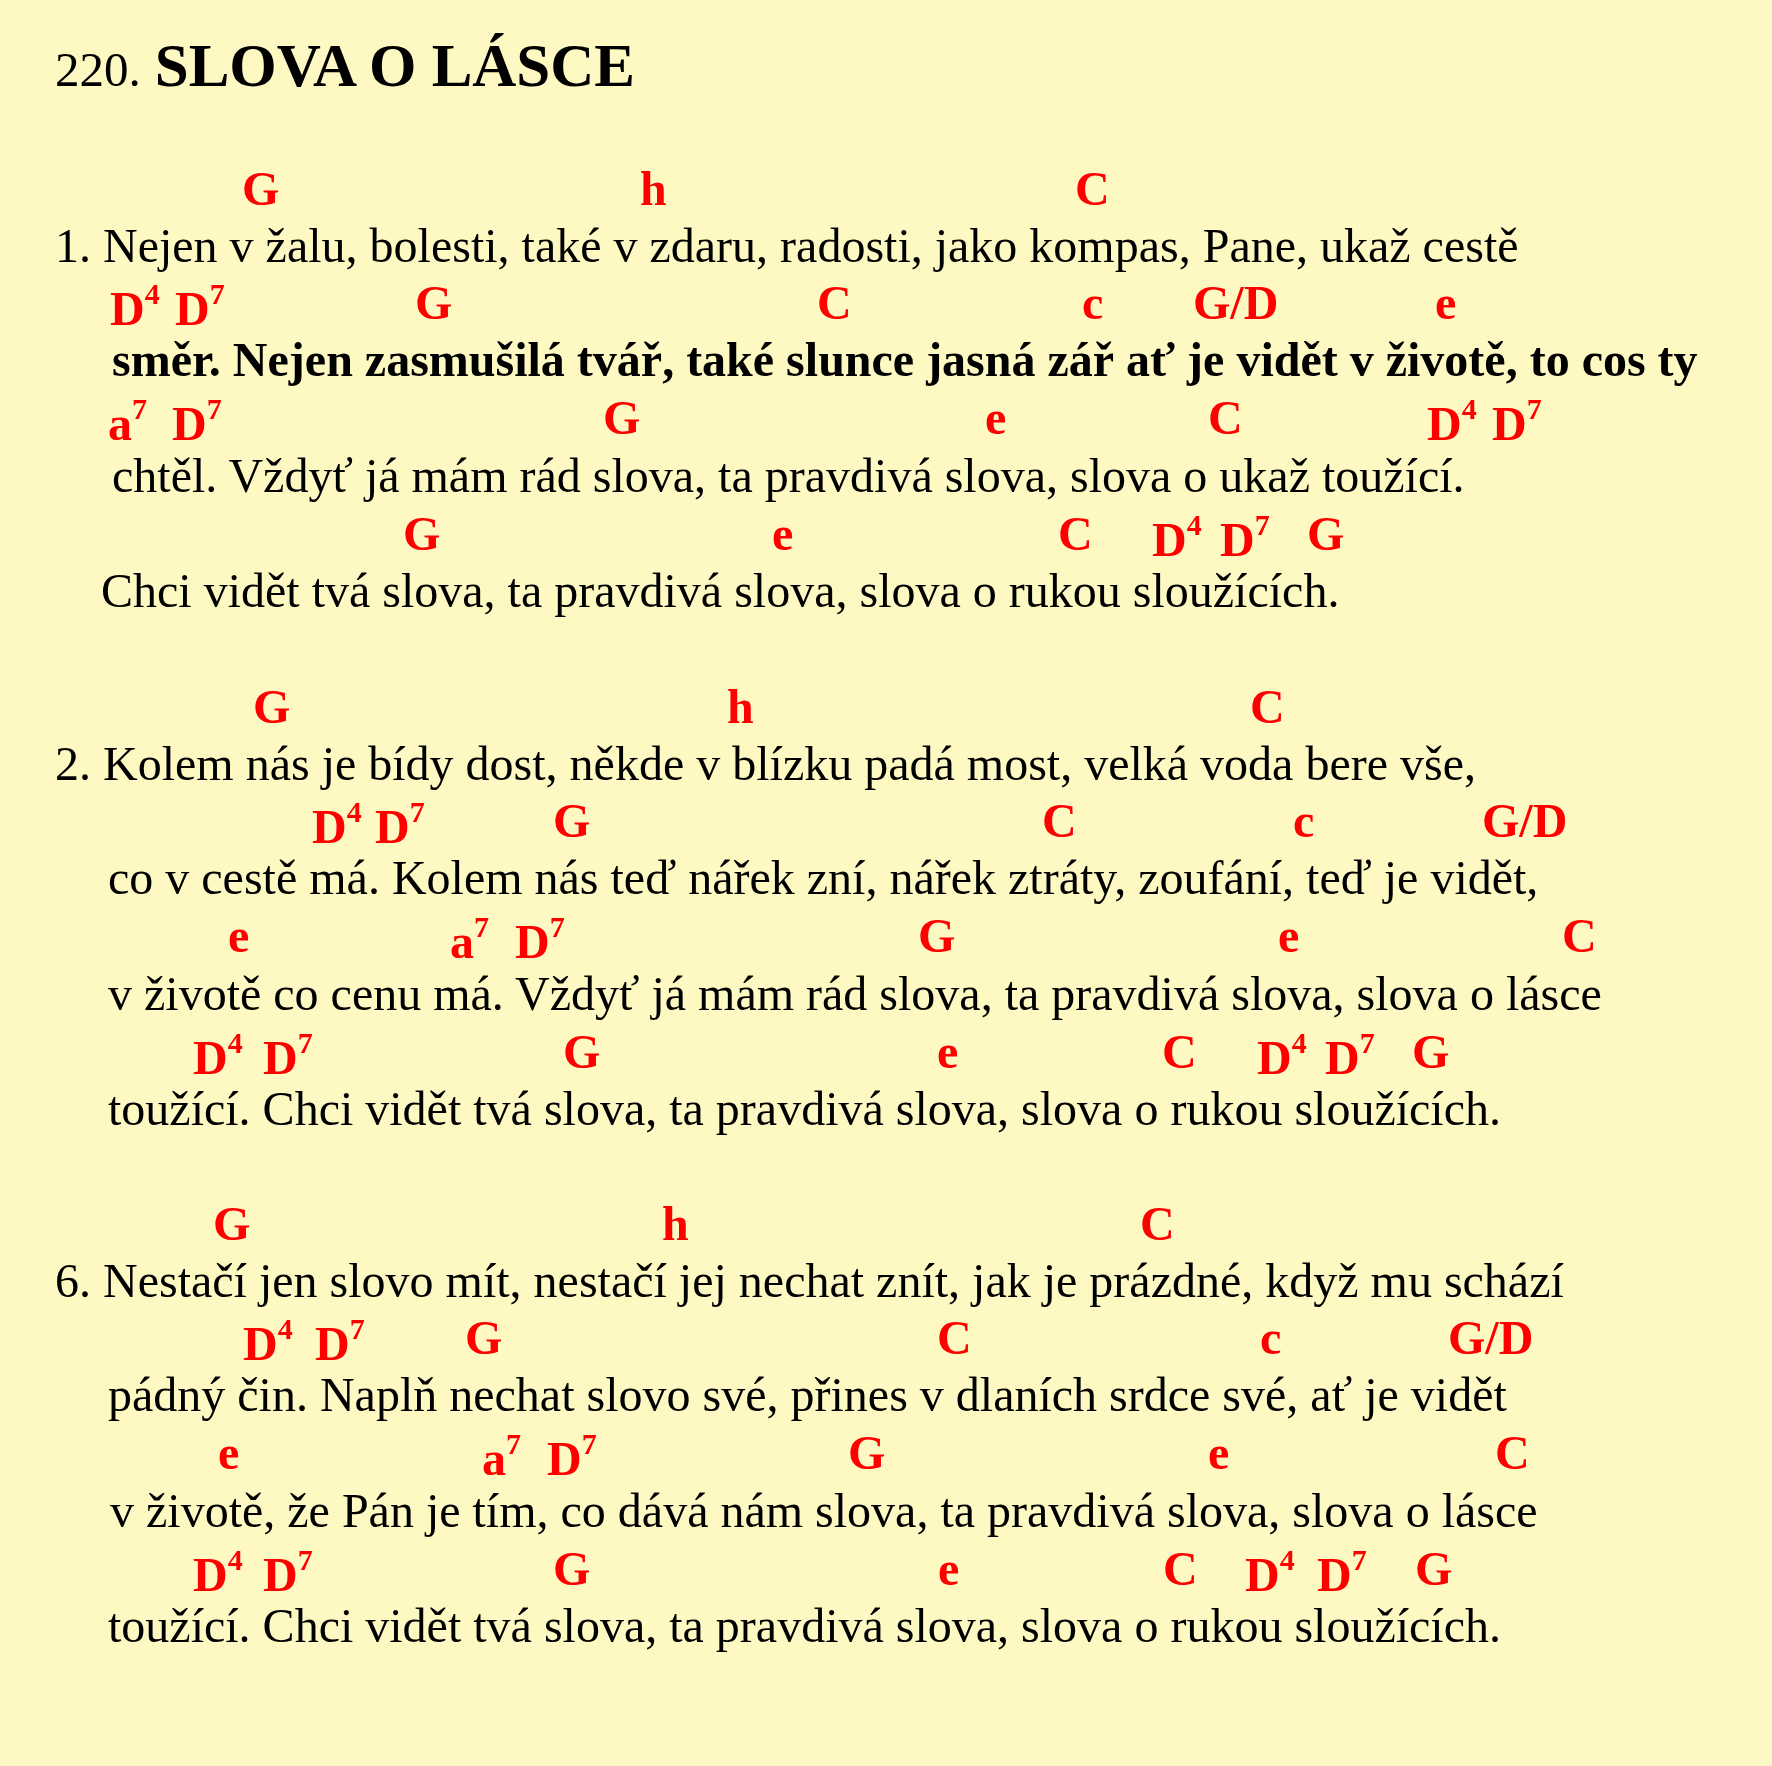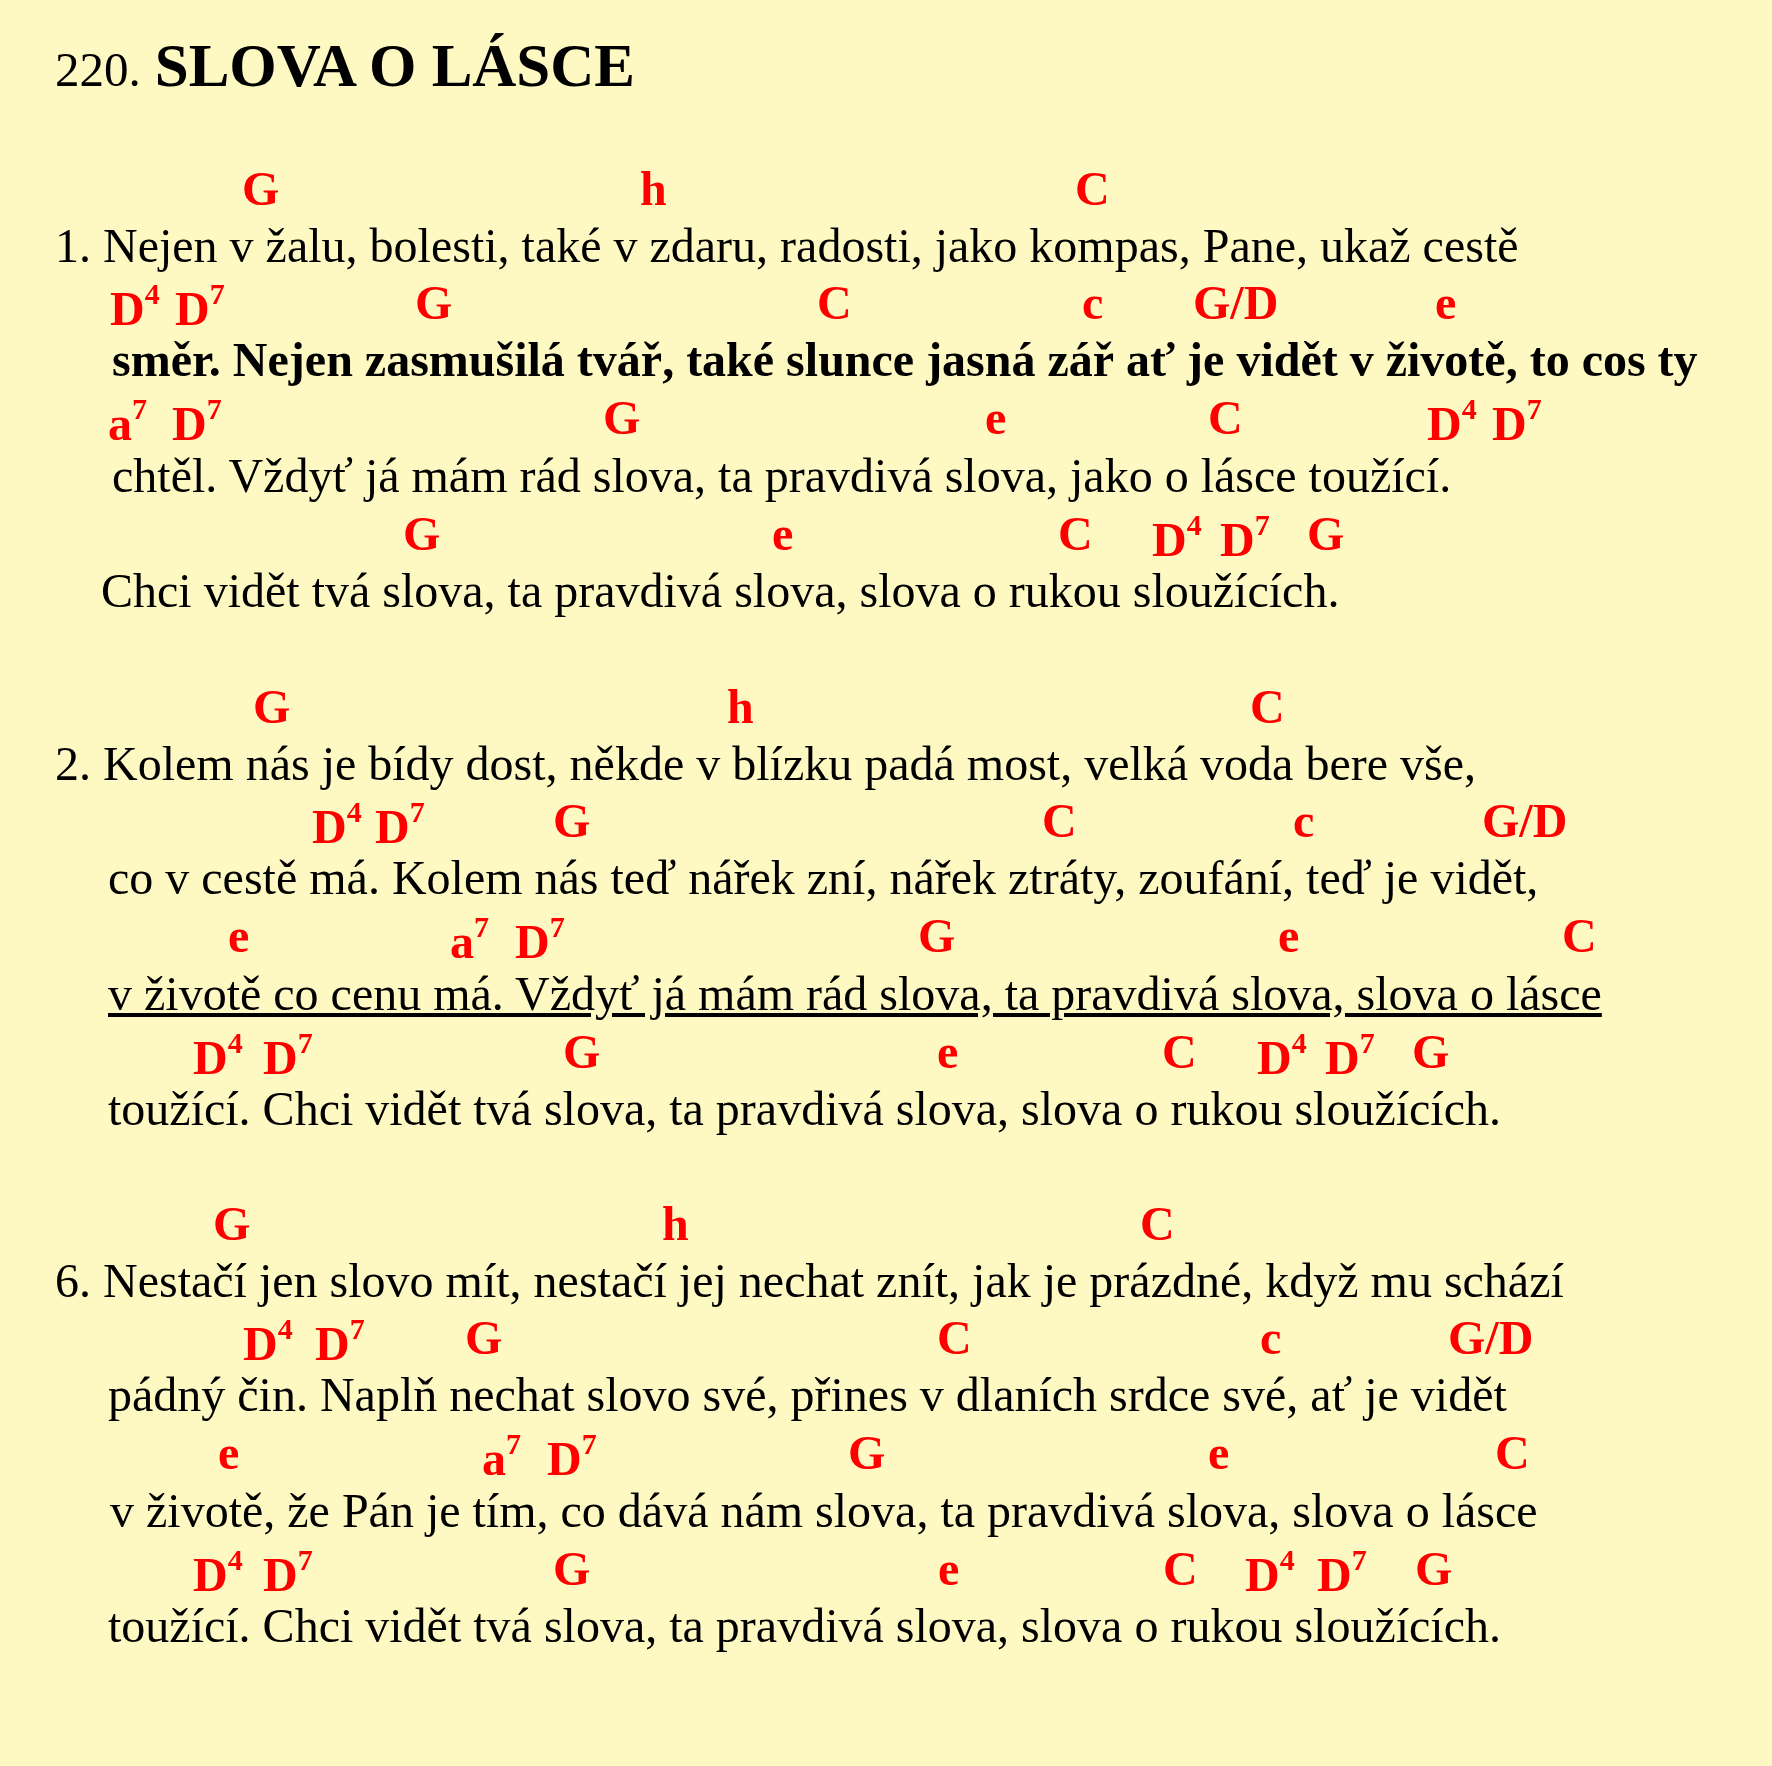--- a/index.html
+++ b/index.html
@@ -85,21 +85,21 @@
       <div class="lyric" style="top: 336px; left: 112px; font-weight: bold;">směr. Nejen zasmušilá tvář, také slunce jasná zář ať je vidět v životě, to cos ty</div>
       <div class="chordline" style="top: 394px;">
         <span class="chord" style="left: 108px;">a<span class="sup">7</span></span>
         <span class="chord" style="left: 172px;">D<span class="sup">7</span></span>
         <span class="chord" style="left: 603px;">G</span>
         <span class="chord" style="left: 985px;">e</span>
         <span class="chord" style="left: 1208px;">C</span>
         <span class="chord" style="left: 1427px;">D<span class="sup">4</span></span>
         <span class="chord" style="left: 1492px;">D<span class="sup">7</span></span>
       </div>
-      <div class="lyric" style="top: 452px; left: 112px;">chtěl. Vždyť já mám rád slova, ta pravdivá slova, jako o lásce toužící.</div>
+      <div class="lyric" style="top: 452px; left: 112px;">chtěl. Vždyť já mám rád slova, ta pravdivá slova, slova o ukaž toužící.</div>
       <div class="chordline" style="top: 510px;">
         <span class="chord" style="left: 403px;">G</span>
         <span class="chord" style="left: 772px;">e</span>
         <span class="chord" style="left: 1058px;">C</span>
         <span class="chord" style="left: 1152px;">D<span class="sup">4</span></span>
         <span class="chord" style="left: 1220px;">D<span class="sup">7</span></span>
         <span class="chord" style="left: 1307px;">G</span>
       </div>
       <div class="lyric" style="top: 567px; left: 101px;">Chci vidět tvá slova, ta pravdivá slova, slova o rukou sloužících.</div>
       <div class="chordline" style="top: 683px;">
@@ -118,21 +118,21 @@
       </div>
       <div class="lyric" style="top: 854px; left: 108px;">co v cestě má. Kolem nás teď nářek zní, nářek ztráty, zoufání, teď je vidět,</div>
       <div class="chordline" style="top: 912px;">
         <span class="chord" style="left: 228px;">e</span>
         <span class="chord" style="left: 450px;">a<span class="sup">7</span></span>
         <span class="chord" style="left: 515px;">D<span class="sup">7</span></span>
         <span class="chord" style="left: 918px;">G</span>
         <span class="chord" style="left: 1278px;">e</span>
         <span class="chord" style="left: 1562px;">C</span>
       </div>
-      <div class="lyric" style="top: 970px; left: 108px; text-decoration: underline;">v životě co cenu má. Vždyť já mám rád slova, ta pravdivá slova, slova o lásce</div>
+      <div class="lyric" style="top: 970px; left: 108px;">v životě co cenu má. Vždyť já mám rád slova, ta pravdivá slova, slova o lásce</div>
       <div class="chordline" style="top: 1028px;">
         <span class="chord" style="left: 193px;">D<span class="sup">4</span></span>
         <span class="chord" style="left: 263px;">D<span class="sup">7</span></span>
         <span class="chord" style="left: 563px;">G</span>
         <span class="chord" style="left: 937px;">e</span>
         <span class="chord" style="left: 1162px;">C</span>
         <span class="chord" style="left: 1257px;">D<span class="sup">4</span></span>
         <span class="chord" style="left: 1325px;">D<span class="sup">7</span></span>
         <span class="chord" style="left: 1412px;">G</span>
       </div>

